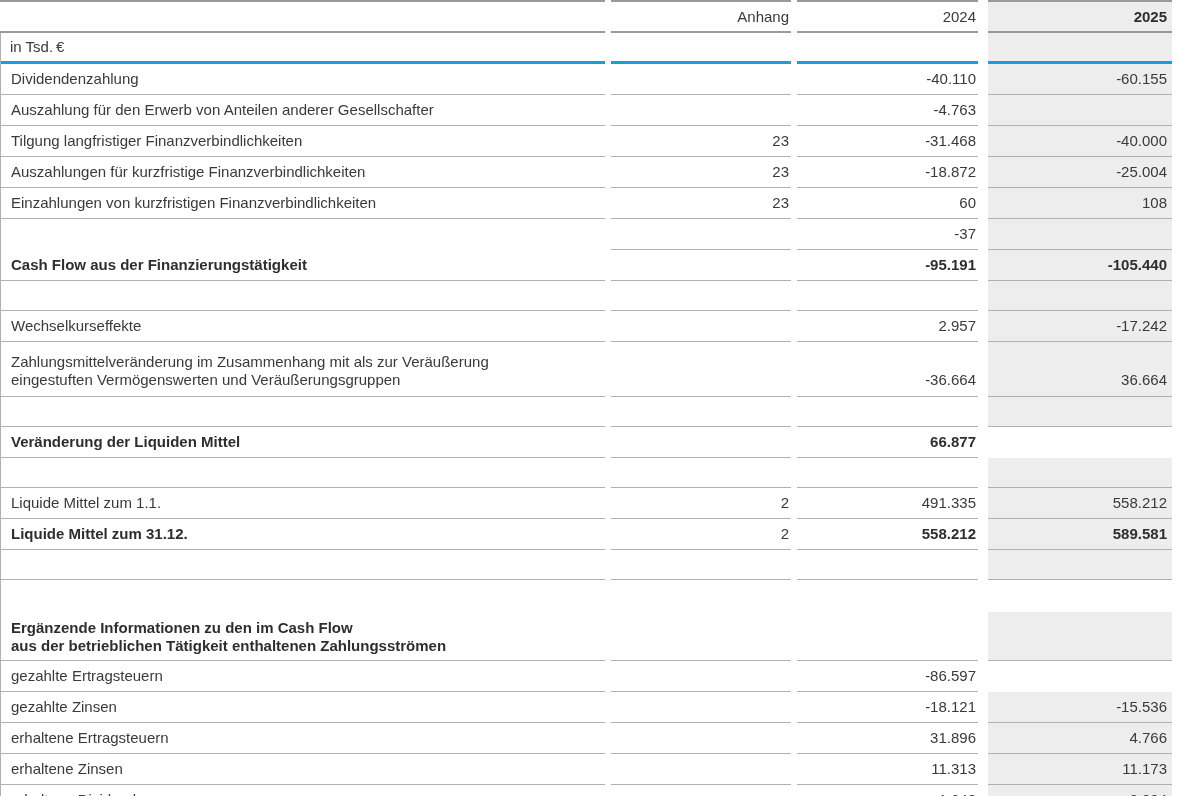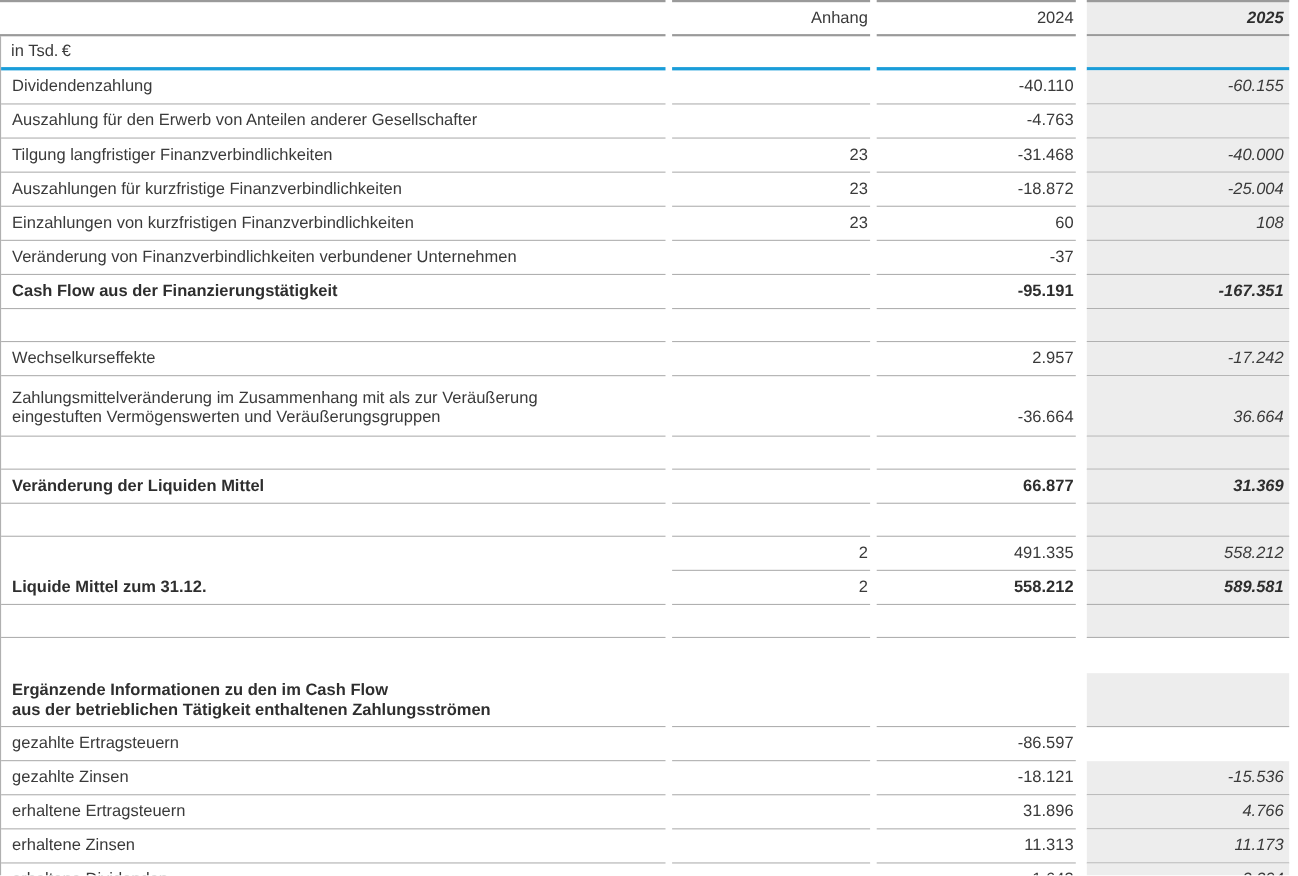--- a/index.html
+++ b/index.html
@@ -28,21 +28,21 @@
   }
   .cell {
     display: flex;
     align-items: center;
     box-sizing: border-box;
     overflow: hidden;
   }
   .c-label  { grid-column: 1; padding-left: 10px; padding-right: 6px; white-space: pre-line; }
   .c-anhang { grid-column: 3; justify-content: flex-end; padding-right: 2px; }
   .c-2024   { grid-column: 5; justify-content: flex-end; padding-right: 2px; }
-  .c-2025   { grid-column: 7; justify-content: flex-end; padding-right: 5px; background: #ededed; font-style: italic; }
+  .c-2025   { grid-column: 7; justify-content: flex-end; padding-right: 5px; background: #ededed; }
 
   
   .header-row { min-height: 33px; }
   .header-row .cell {
     border-top: 2px solid #9a9a9a;
     border-bottom: 2px solid #9a9a9a;
     font-size: 15px;
   }
   .header-row .c-2025 { font-weight: bold; color: #2e2e2e; }
 
@@ -133,30 +133,29 @@
             <div class="cell c-2024">-18.872</div>
             <div class="cell c-2025">-25.004</div>
           </div>
           <div class="row r-item">
             <div class="cell c-label">Einzahlungen von kurzfristigen Finanzverbindlichkeiten</div>
             <div class="cell c-anhang">23</div>
             <div class="cell c-2024">60</div>
             <div class="cell c-2025">108</div>
           </div>
           <div class="row r-item">
-            <div class="cell c-label">Veränderung von Finanzverbindlichkeiten verbundener Unternehmen</div>
             <div class="cell c-anhang"></div>
             <div class="cell c-2024">-37</div>
             <div class="cell c-2025"></div>
           </div>
           <div class="row r-total">
             <div class="cell c-label">Cash Flow aus der Finanzierungstätigkeit</div>
             <div class="cell c-anhang"></div>
             <div class="cell c-2024">-95.191</div>
-            <div class="cell c-2025">-167.351</div>
+            <div class="cell c-2025">-105.440</div>
           </div>
           <div class="row r-spacer">
             <div class="cell c-label"></div>
             <div class="cell c-anhang"></div>
             <div class="cell c-2024"></div>
             <div class="cell c-2025"></div>
           </div>
           <div class="row r-item">
             <div class="cell c-label">Wechselkurseffekte</div>
             <div class="cell c-anhang"></div>
@@ -173,29 +172,29 @@
           <div class="row r-spacer">
             <div class="cell c-label"></div>
             <div class="cell c-anhang"></div>
             <div class="cell c-2024"></div>
             <div class="cell c-2025"></div>
           </div>
           <div class="row r-total">
             <div class="cell c-label">Veränderung der Liquiden Mittel</div>
             <div class="cell c-anhang"></div>
             <div class="cell c-2024">66.877</div>
-            <div class="cell c-2025">31.369</div>
           </div>
           <div class="row r-spacer">
             <div class="cell c-label"></div>
             <div class="cell c-anhang"></div>
             <div class="cell c-2024"></div>
             <div class="cell c-2025"></div>
           </div>
           <div class="row r-plain">
+            <div class="cell c-label">Liquide Mittel zum 1.1.</div>
             <div class="cell c-anhang">2</div>
             <div class="cell c-2024">491.335</div>
             <div class="cell c-2025">558.212</div>
           </div>
           <div class="row r-total">
             <div class="cell c-label">Liquide Mittel zum 31.12.</div>
             <div class="cell c-anhang">2</div>
             <div class="cell c-2024">558.212</div>
             <div class="cell c-2025">589.581</div>
           </div>

